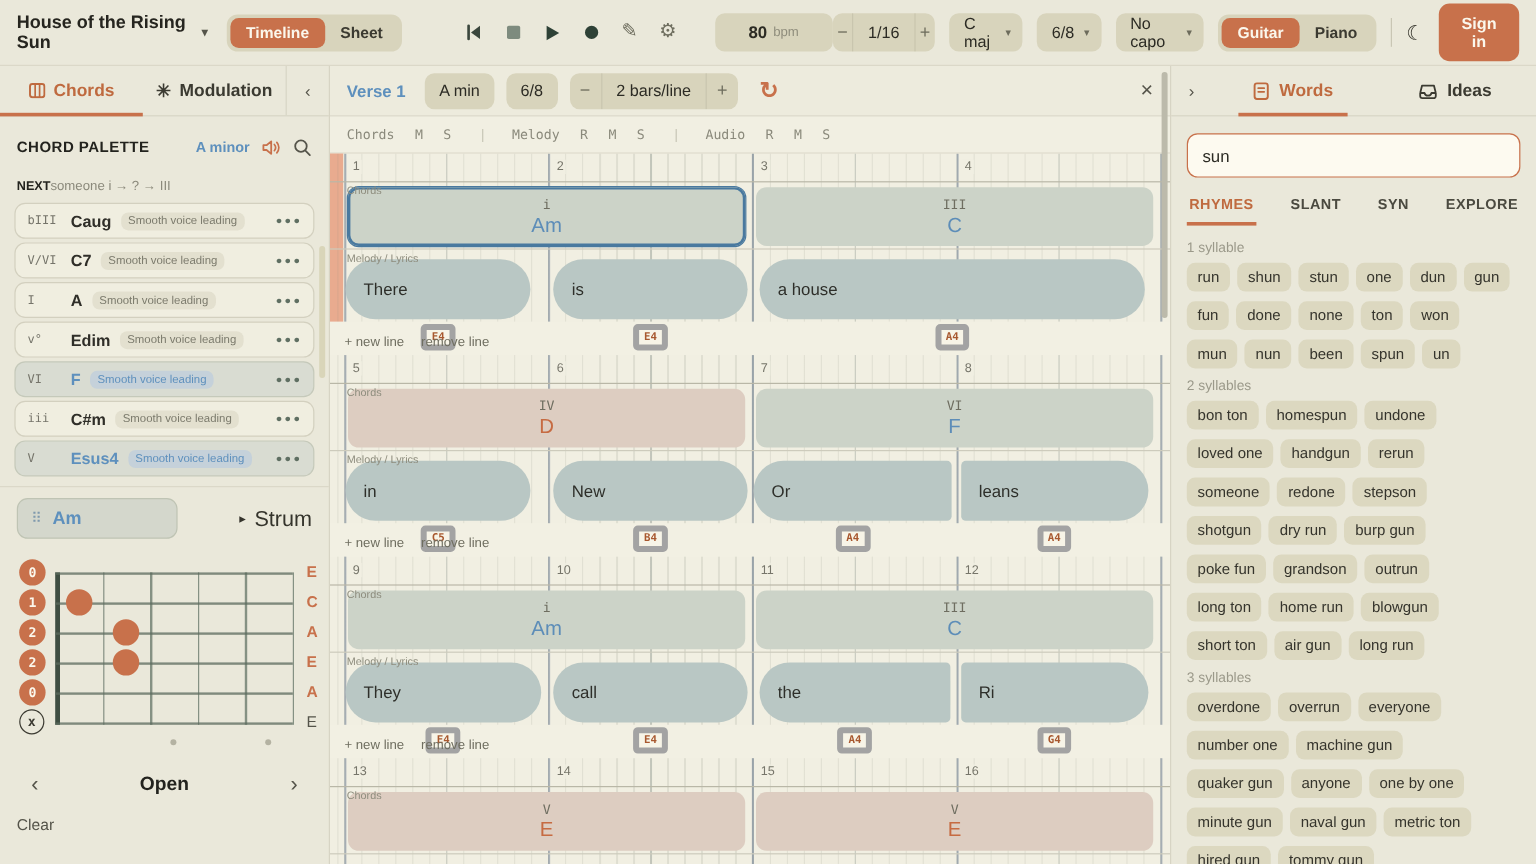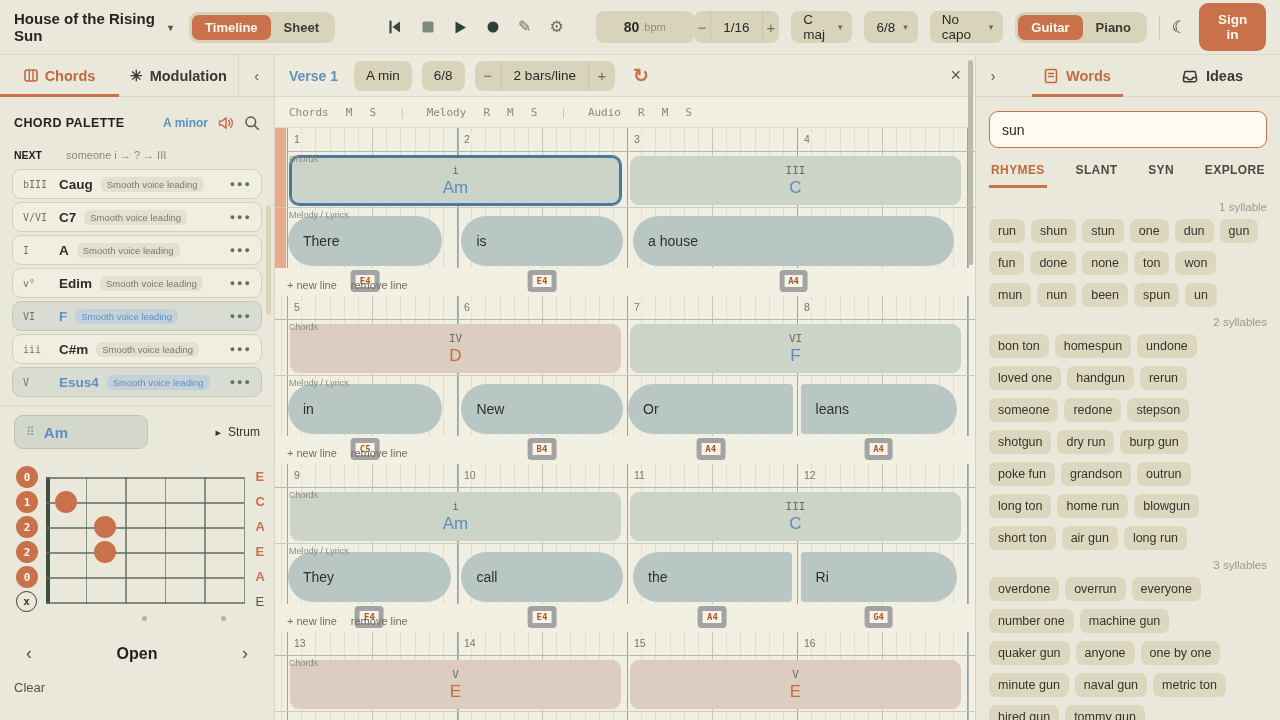--- a/index.html
+++ b/index.html
@@ -48,42 +48,42 @@
   .ltabs { height:42px; flex:0 0 42px; display:flex; align-items:stretch; border-bottom:1px solid #d8d5c5; }
   .ltab { flex:1; display:flex; align-items:center; justify-content:center; gap:7px; font-size:14.5px; font-weight:700;
     color:#3b3a31; cursor:pointer; position:relative; }
   .ltab.active { color:#bf6a3f; }
   .ltab.active::after { content:""; position:absolute; left:0; right:0; bottom:-1px; height:3px; background:#c8714b; }
   .lcollapse { width:36px; border-left:1px solid #d8d5c5; display:flex; align-items:center; justify-content:center;
     color:#55544a; font-size:14px; cursor:pointer; }
   .pal-head { height:40px; display:flex; align-items:center; padding:0 14px; gap:10px; margin-top:6px; }
   .pal-title { font-size:12.5px; font-weight:700; letter-spacing:.4px; color:#23231e; flex:1; }
   .pal-key { font-size:12px; font-weight:700; color:#5e90bd; cursor:pointer; }
-  .next-row { display:flex; align-items:center; gap:24px; padding:6px 14px 8px; }
+  .next-row { display:flex; align-items:center; gap:0; padding:6px 14px 8px; }
   .next-lbl { font-size:10.5px; font-weight:700; color:#23231e; }
   .next-hint { font-size:11px; color:#8b897b; }
   .pal-list { padding:0 12px; display:flex; flex-direction:column; gap:3px; }
   .pal-item { height:30px; display:flex; align-items:center; border:1px solid #d3d0bf; background:#f0eee0;
     border-radius:9px; padding:0 9px 0 10px; cursor:pointer; }
   .pal-item.hl { background:#d9dcd2; border-color:#c5c9ba; }
   .pal-num { font-family:"DejaVu Sans Mono", monospace; font-size:10px; color:#75746a; width:36px; }
   .pal-name { font-size:13.5px; font-weight:700; color:#2f2e28; margin-right:8px; white-space:nowrap; }
   .pal-name.blue { color:#5e90bd; }
   .pal-badge { font-size:9.5px; color:#7b7a6c; background:#e3e0cf; border-radius:6px; padding:2px 6px; white-space:nowrap; }
   .pal-badge.hl { background:#c5d1da; color:#5e90bd; }
   .pal-dots { margin-left:auto; color:#5f6f62; font-size:9px; letter-spacing:2px; }
   .lscroll { position:absolute; right:3px; top:150px; width:5px; height:110px; background:#d9d5b9; border-radius:3px; }
   .cur-row { margin-top:8px; border-top:1px solid #dbd8c8; padding:9px 14px 6px; display:flex; align-items:center; justify-content:space-between; }
   .am-pill { width:134px; height:34px; background:#d4d7cc; border:1px solid #bfc4b4; border-radius:9px;
     display:flex; align-items:center; gap:9px; padding:0 11px; cursor:grab; }
   .am-pill .grip { color:#7f99ad; font-size:12px; }
   .am-pill .am { font-size:15px; font-weight:700; color:#5e90bd; }
   .strum { display:flex; align-items:center; gap:7px; cursor:pointer; }
   .strum .tri { font-size:11px; color:#35342c; }
-  .strum .stxt { font-size:12px; color:#35342c;text-align:center; }
+  .strum .stxt { font-size:18px; color:#35342c;text-align:center; }
   .fretwrap { position:relative; height:170px; margin:10px 8px 0; }
   .fstring { position:absolute; height:2px; background:#5c6b5e; opacity:.75; }
   .ffret { position:absolute; width:1.5px; background:#6b7a6d; opacity:.8; }
   .ffret.nut { width:4px; background:#3f4e42; opacity:1; }
   .fbadge { position:absolute; width:22px; height:22px; border-radius:50%; background:#c8714b; color:#fbf7ec;
     font-family:"DejaVu Sans Mono", monospace; font-size:11px; font-weight:700; display:flex; align-items:center; justify-content:center; cursor:pointer; }
   .fbadge.x { background:transparent; border:1.5px solid #3b3a31; color:#3b3a31; width:21px; height:21px; }
   .fdot { position:absolute; width:22px; height:22px; border-radius:50%; background:#c8714b; }
   .fslabel { position:absolute; font-size:13px; font-weight:700; color:#c8714b; }
   .fslabel.muted { color:#55544a; font-weight:400; }
@@ -146,21 +146,21 @@
     color:#3b3a31; cursor:pointer; position:relative; }
   .rtab.active { color:#bf6a3f; }
   .rtab.active::after { content:""; position:absolute; left:22px; right:22px; bottom:-1px; height:3px; background:#c8714b; }
   .rsearch { margin:14px 13px 4px; }
   .rsearch input { width:100%; height:37px; border:1.5px solid #c8714b; border-radius:9px; background:#fdfaf0;
     padding:0 12px; font-family:inherit; font-size:14px; color:#2c2b24; outline:none; }
   .wtabs { display:flex; align-items:center; justify-content:space-between; padding:10px 15px 0; height:36px; }
   .wtab { font-size:12px; font-weight:700; letter-spacing:.4px; color:#4b4a40; cursor:pointer; padding-bottom:11px; position:relative; }
   .wtab.active { color:#bf6a3f; }
   .wtab.active::after { content:""; position:absolute; left:-2px; right:-2px; bottom:0; height:3px; background:#c8714b; }
-  .wgroups { flex:1; overflow:hidden; padding:4px 13px 0;text-align:right; }
+  .wgroups { flex:1; overflow:hidden; padding:4px 13px 0; }
   .wg-label { font-size:11.5px; color:#9b998a; margin:9px 0 6px; }
   .wg-row { display:flex; gap:6px; margin-bottom:8px; }
   .wchip { background:#dcd8c0; color:#35342c; font-size:12.5px; padding:5px 9px; border-radius:7px; cursor:pointer; white-space:nowrap; }
 </style>
 </head>
 <body>
 
 <div id="app">
 
   <header class="topbar">

